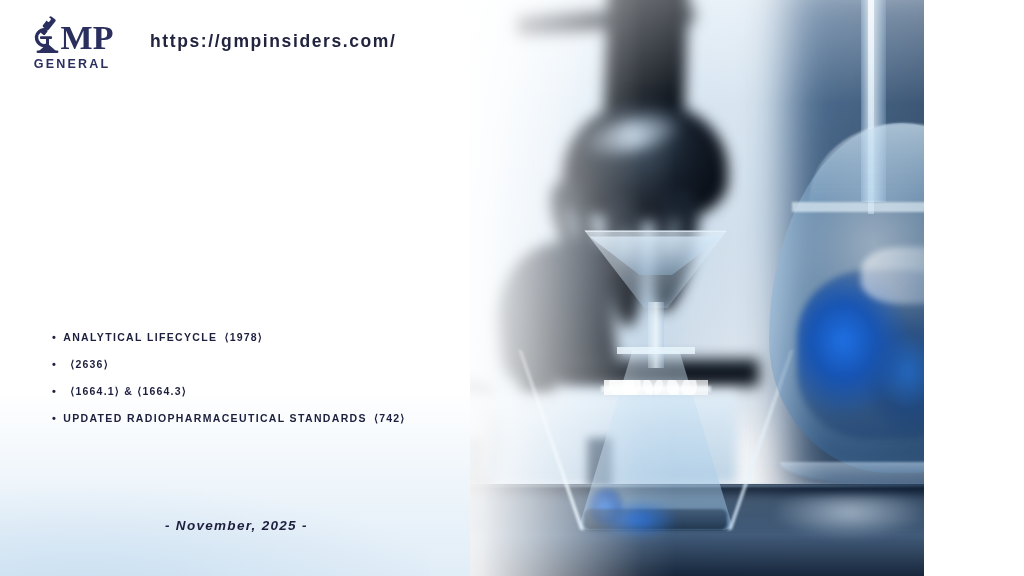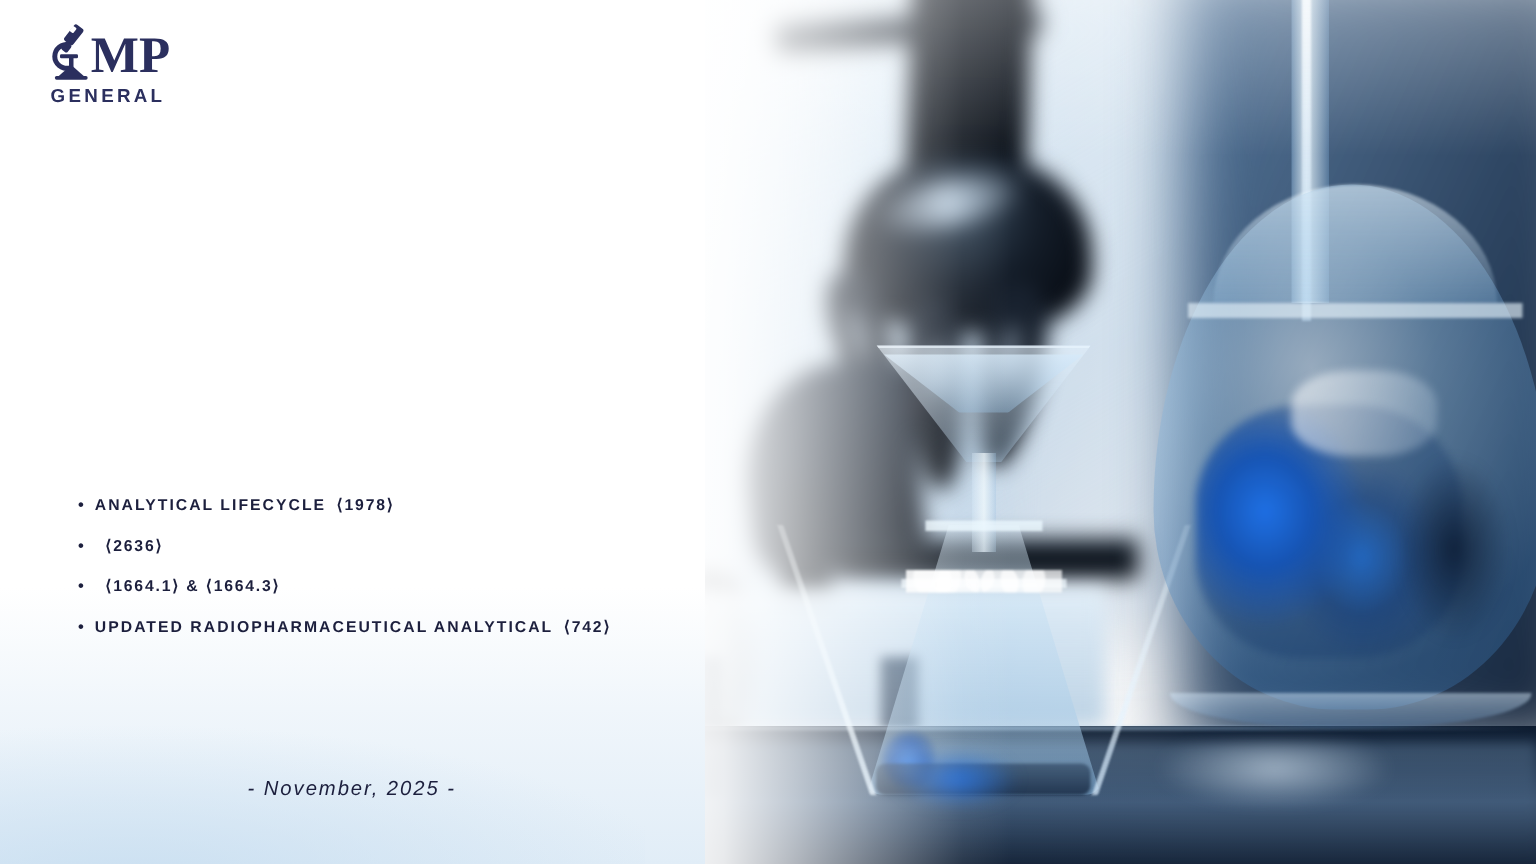--- a/index.html
+++ b/index.html
@@ -6,21 +6,21 @@
   html, body { width:1024px; height:576px; overflow:hidden; }
   body {
     font-family: "Liberation Sans", sans-serif;
     background:#ffffff;
     position:relative;
   }
 
   
   .stage {
     position:absolute; inset:0;
-    width:1024px; height:576px;
+    width:924px; height:576px;
     overflow:hidden;
     background:#ffffff;
   }
 
   
   .photo {
     position:absolute;
     left:400px; top:0;
     width:624px; height:576px;
     overflow:hidden;
@@ -416,21 +416,21 @@
     line-height:14px;
     margin-bottom:13px;
     white-space:nowrap;
   }
   .bullet-dot { margin-right:6px; font-size:11px; line-height:14px; }
   .bullet-ref { margin-left:7px; letter-spacing:1.2px; }
 
   
   .date-line {
     position:absolute; left:165px; top:518px;
-    font-size:13.5px; font-weight:400; font-style:italic;
+    font-size:13.5px; font-weight:700; font-style:italic;
     color:#1c1f3d; letter-spacing:1.3px;
   }
 </style>
 </head>
 <body>
 
 <div class="stage">
 
   <div class="photo">
     <div class="photo-base"></div>
@@ -531,20 +531,21 @@
                 <path d="M16.5 27.4 L25.4 35.2 L7.6 35.2 Z"></path>
                 <rect x="5.6" y="34.6" width="21.8" height="2.5" rx="1.1"></rect>
               </g>
             </svg>
           </span>
           <span class="logo-word">MP</span>
         </div>
         <div class="logo-sub">GENERAL</div>
       </div>
 
+      <div class="site-url">https://gmpinsiders.com/</div>
     </div>
 
 
     <div class="bullets">
 
       <div class="bullet-item">
         <span class="bullet-dot">•</span>
         <span>ANALYTICAL LIFECYCLE</span>
         <span class="bullet-ref">⟨1978⟩</span>
       </div>
@@ -554,21 +555,21 @@
         <span class="bullet-ref">⟨2636⟩</span>
       </div>
 
       <div class="bullet-item">
         <span class="bullet-dot">•</span>
         <span class="bullet-ref">⟨1664.1⟩ &amp; ⟨1664.3⟩</span>
       </div>
 
       <div class="bullet-item">
         <span class="bullet-dot">•</span>
-        <span>UPDATED RADIOPHARMACEUTICAL ANALYTICAL</span>
+        <span>UPDATED RADIOPHARMACEUTICAL STANDARDS</span>
         <span class="bullet-ref">⟨742⟩</span>
       </div>
 
     </div>
 
     <div class="date-line">- November, 2025 -</div>
 
   </div>
 </div>
 

